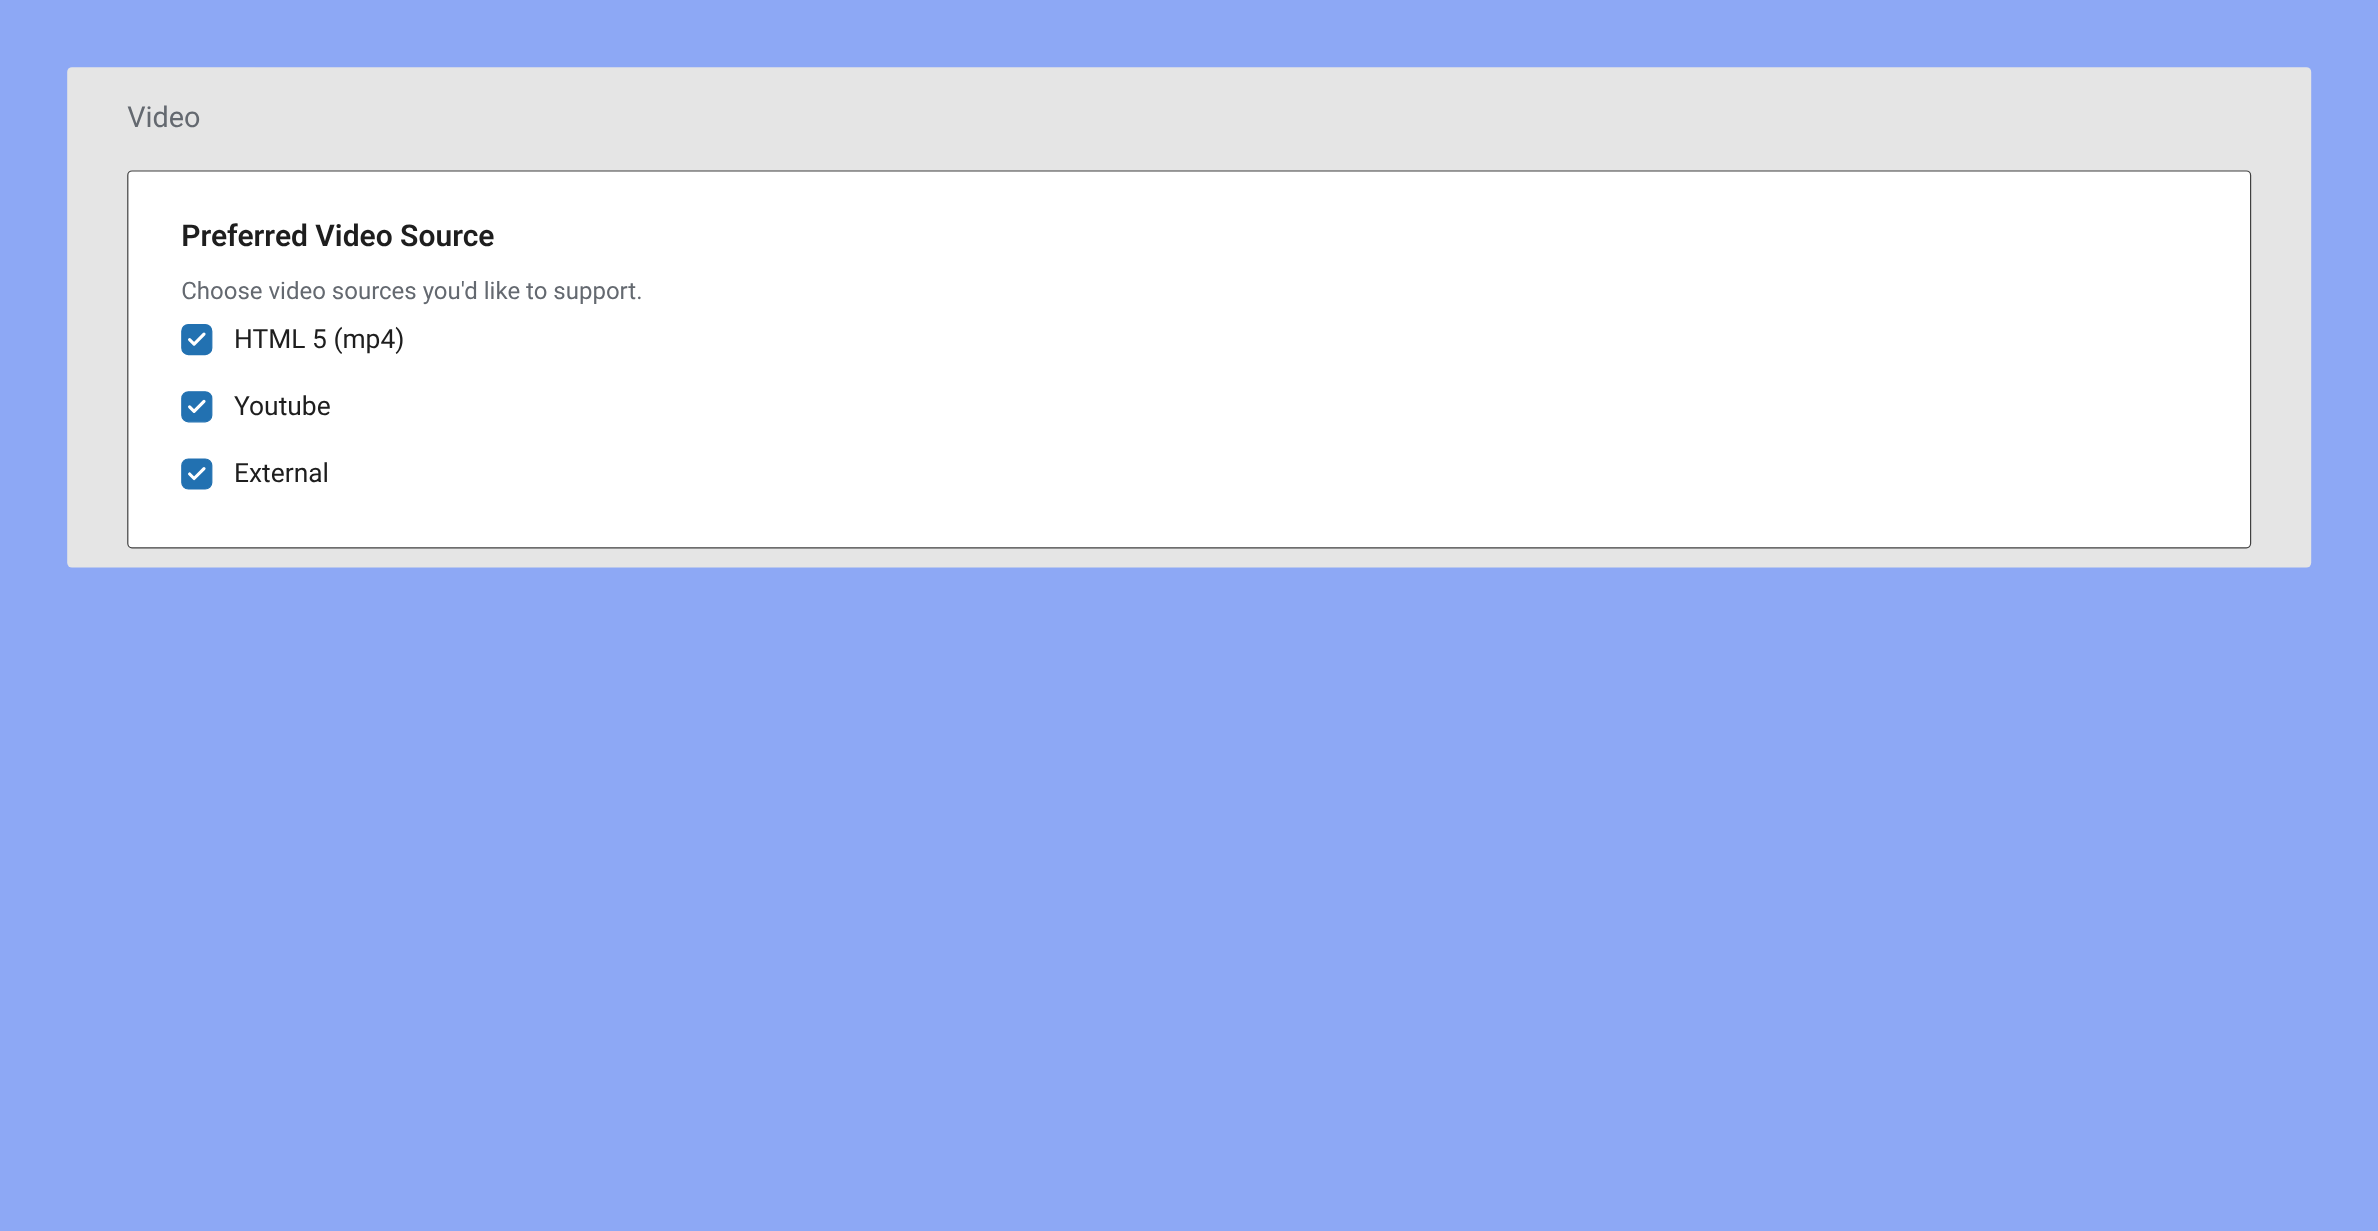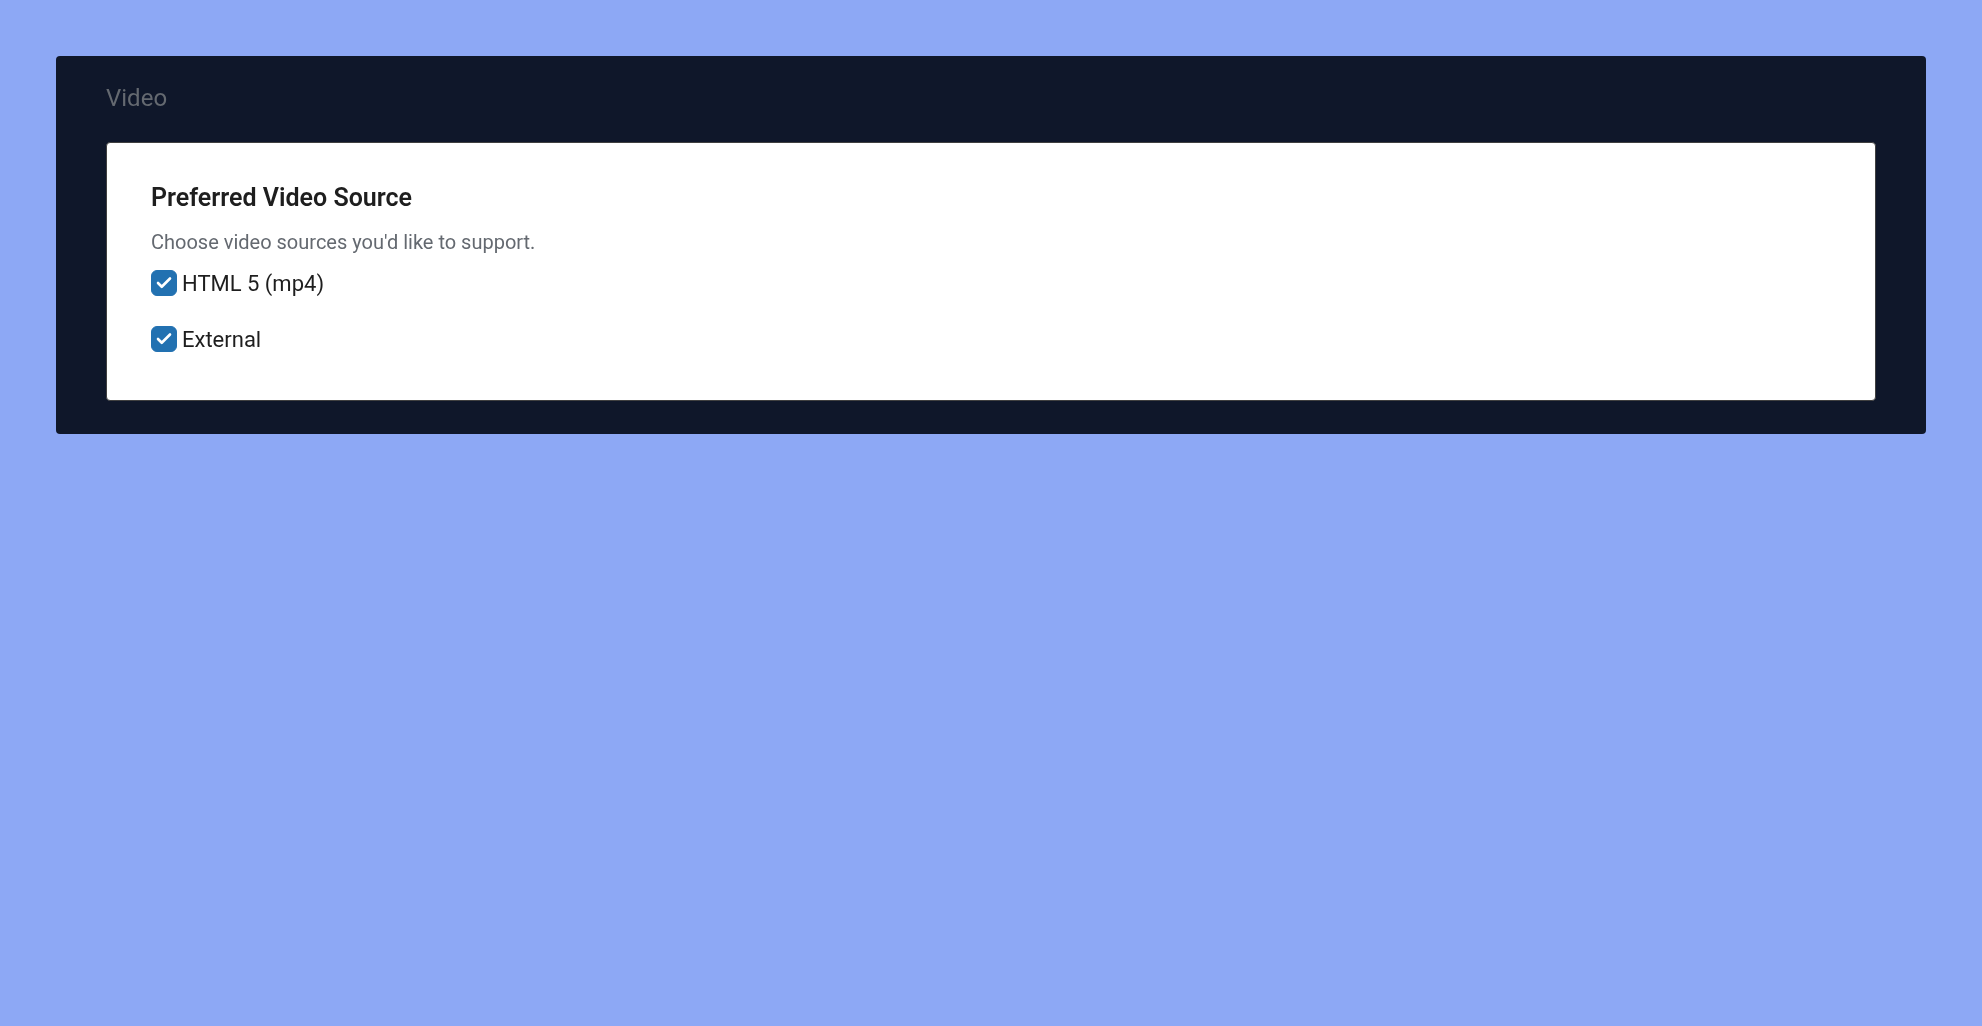--- a/index.html
+++ b/index.html
@@ -7,23 +7,23 @@
       margin: 0;
       padding: 0;
     }
     body {
       background-color: #8da8f5;
       font-family: -apple-system, BlinkMacSystemFont, 'Segoe UI', Roboto, Helvetica, Arial, sans-serif;
       padding: 56px 56px;
       min-height: 1026px;
     }
     .outer-panel {
-      background-color: #0f172a;
+      background-color: #e5e5e5;
       border-radius: 4px;
-      padding: 28px 50px 33px 50px;
+      padding: 28px 50px 16px 50px;
     }
     .panel-title {
       color: #646970;
       font-size: 24px;
       font-weight: 400;
       margin-bottom: 30px;
     }
     .inner-panel {
       background-color: #ffffff;
       border: 1px solid #404040;
@@ -43,21 +43,21 @@
       margin-bottom: 16px;
     }
     .checkbox-list {
       display: flex;
       flex-direction: column;
       gap: 30px;
     }
     .checkbox-row {
       display: flex;
       align-items: center;
-      gap: 5px;
+      gap: 18px;
       cursor: pointer;
     }
     .checkbox-box {
       width: 26px;
       height: 26px;
       border: 1.5px solid #8c8f94;
       border-radius: 6px;
       display: flex;
       align-items: center;
       justify-content: center;
@@ -94,20 +94,28 @@
       <label class="checkbox-row">
         <span class="checkbox-box checked">
           <svg viewBox="0 0 24 24" fill="none" stroke="#ffffff" stroke-width="3.5" stroke-linecap="round" stroke-linejoin="round">
               <polyline points="20 6 9 17 4 12"></polyline>
             </svg>
         </span>
         <span class="checkbox-label">HTML 5 (mp4)</span>
       </label>
 
 
+      <label class="checkbox-row">
+        <span class="checkbox-box checked">
+          <svg viewBox="0 0 24 24" fill="none" stroke="#ffffff" stroke-width="3.5" stroke-linecap="round" stroke-linejoin="round">
+              <polyline points="20 6 9 17 4 12"></polyline>
+            </svg>
+        </span>
+        <span class="checkbox-label">Youtube</span>
+      </label>
 
 
 
       <label class="checkbox-row">
         <span class="checkbox-box checked">
           <svg viewBox="0 0 24 24" fill="none" stroke="#ffffff" stroke-width="3.5" stroke-linecap="round" stroke-linejoin="round">
               <polyline points="20 6 9 17 4 12"></polyline>
             </svg>
         </span>
         <span class="checkbox-label">External</span>

